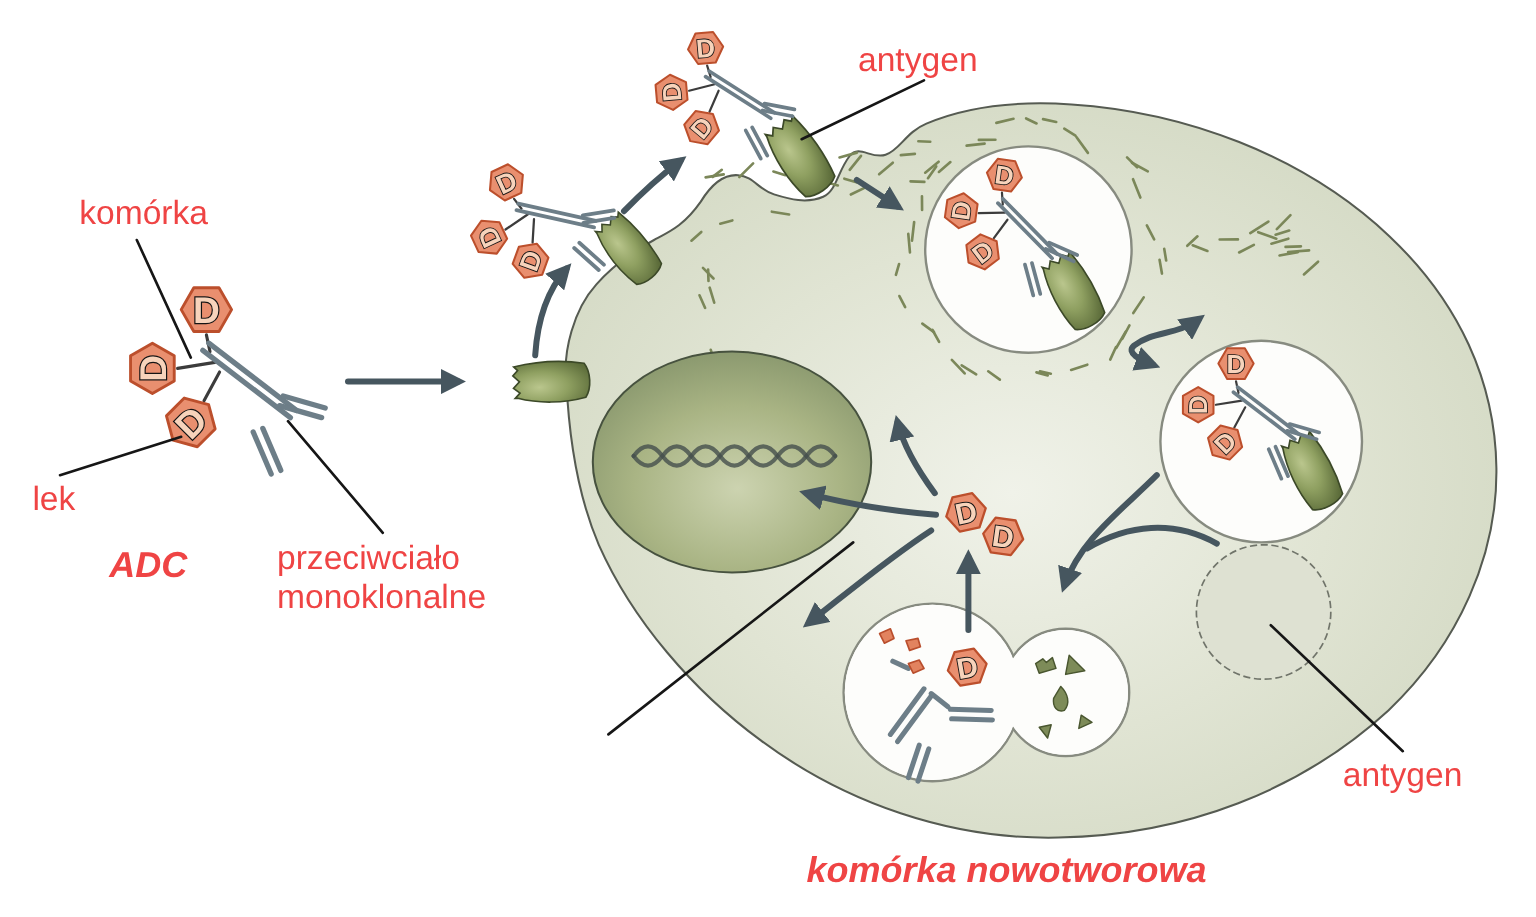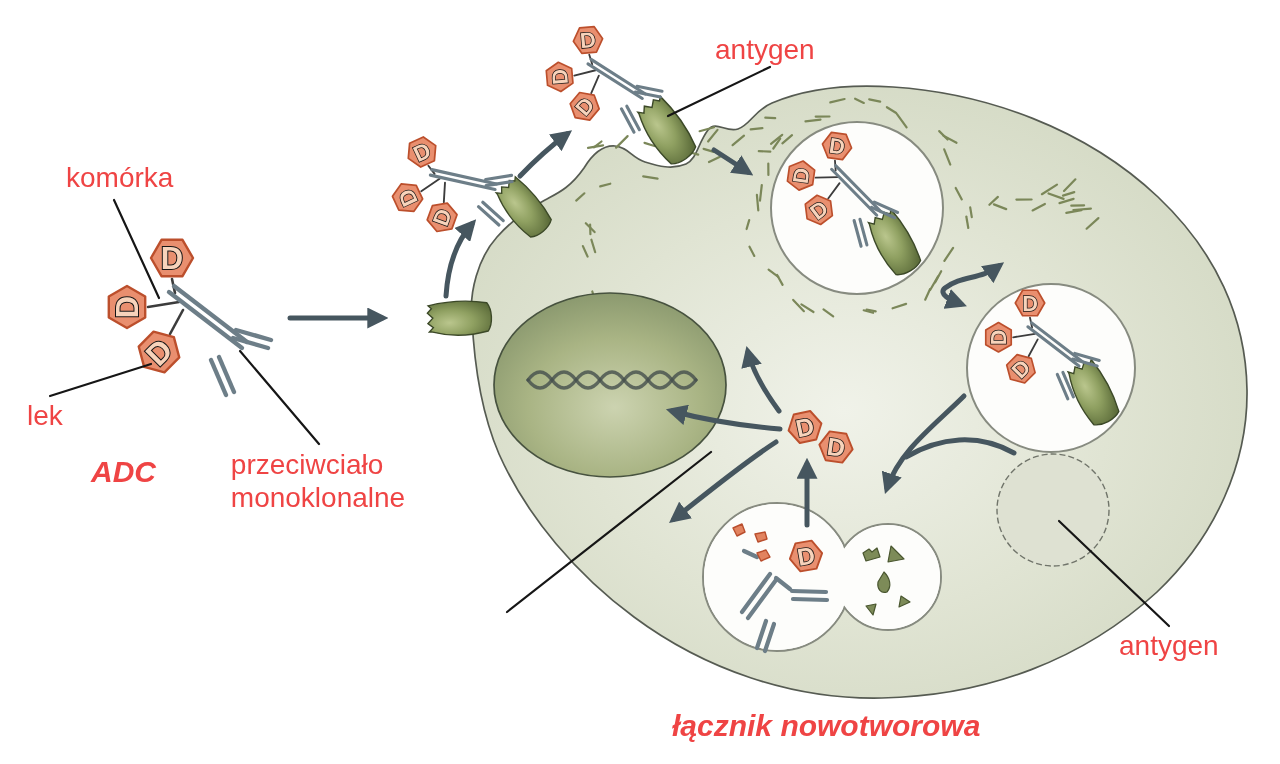--- a/index.html
+++ b/index.html
@@ -279,14 +279,14 @@
 <div class="lbl" style="left:27px;top:399px">lek</div>
 <div class="lbl bold" style="left:91px;top:455px">ADC</div>
 <div class="lbl center" style="left:318px;top:448px">
   <span>przeciwciało</span>
   <span>monoklonalne</span>
 </div>
 <div class="lbl" style="left:715px;top:33px">antygen</div>
 <div class="lbl center" style="left:504px;top:621px">
 </div>
 <div class="lbl" style="left:1119px;top:629px">antygen</div>
-<div class="lbl bold" style="left:672px;top:709px">łącznik nowotworowa</div>
+<div class="lbl bold" style="left:672px;top:709px">komórka nowotworowa</div>
 </div>
 
 </body></html>

